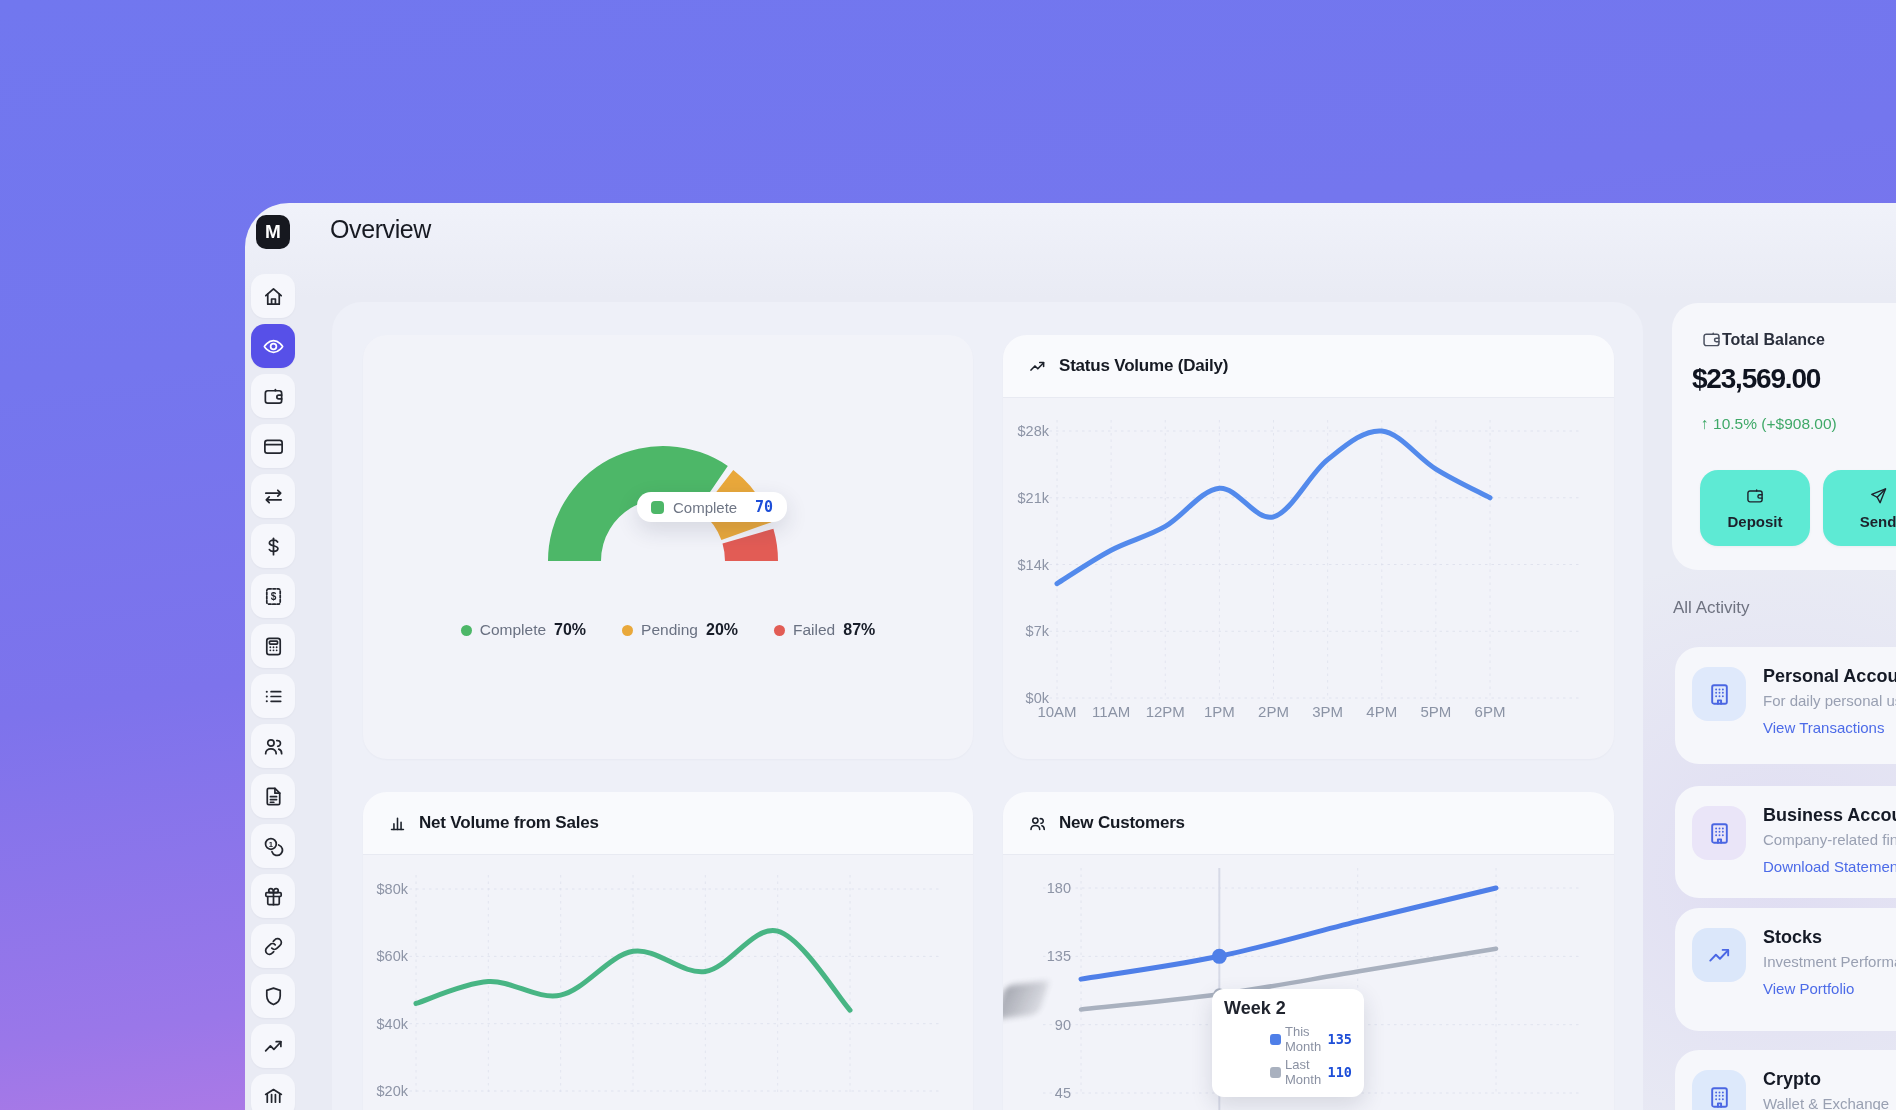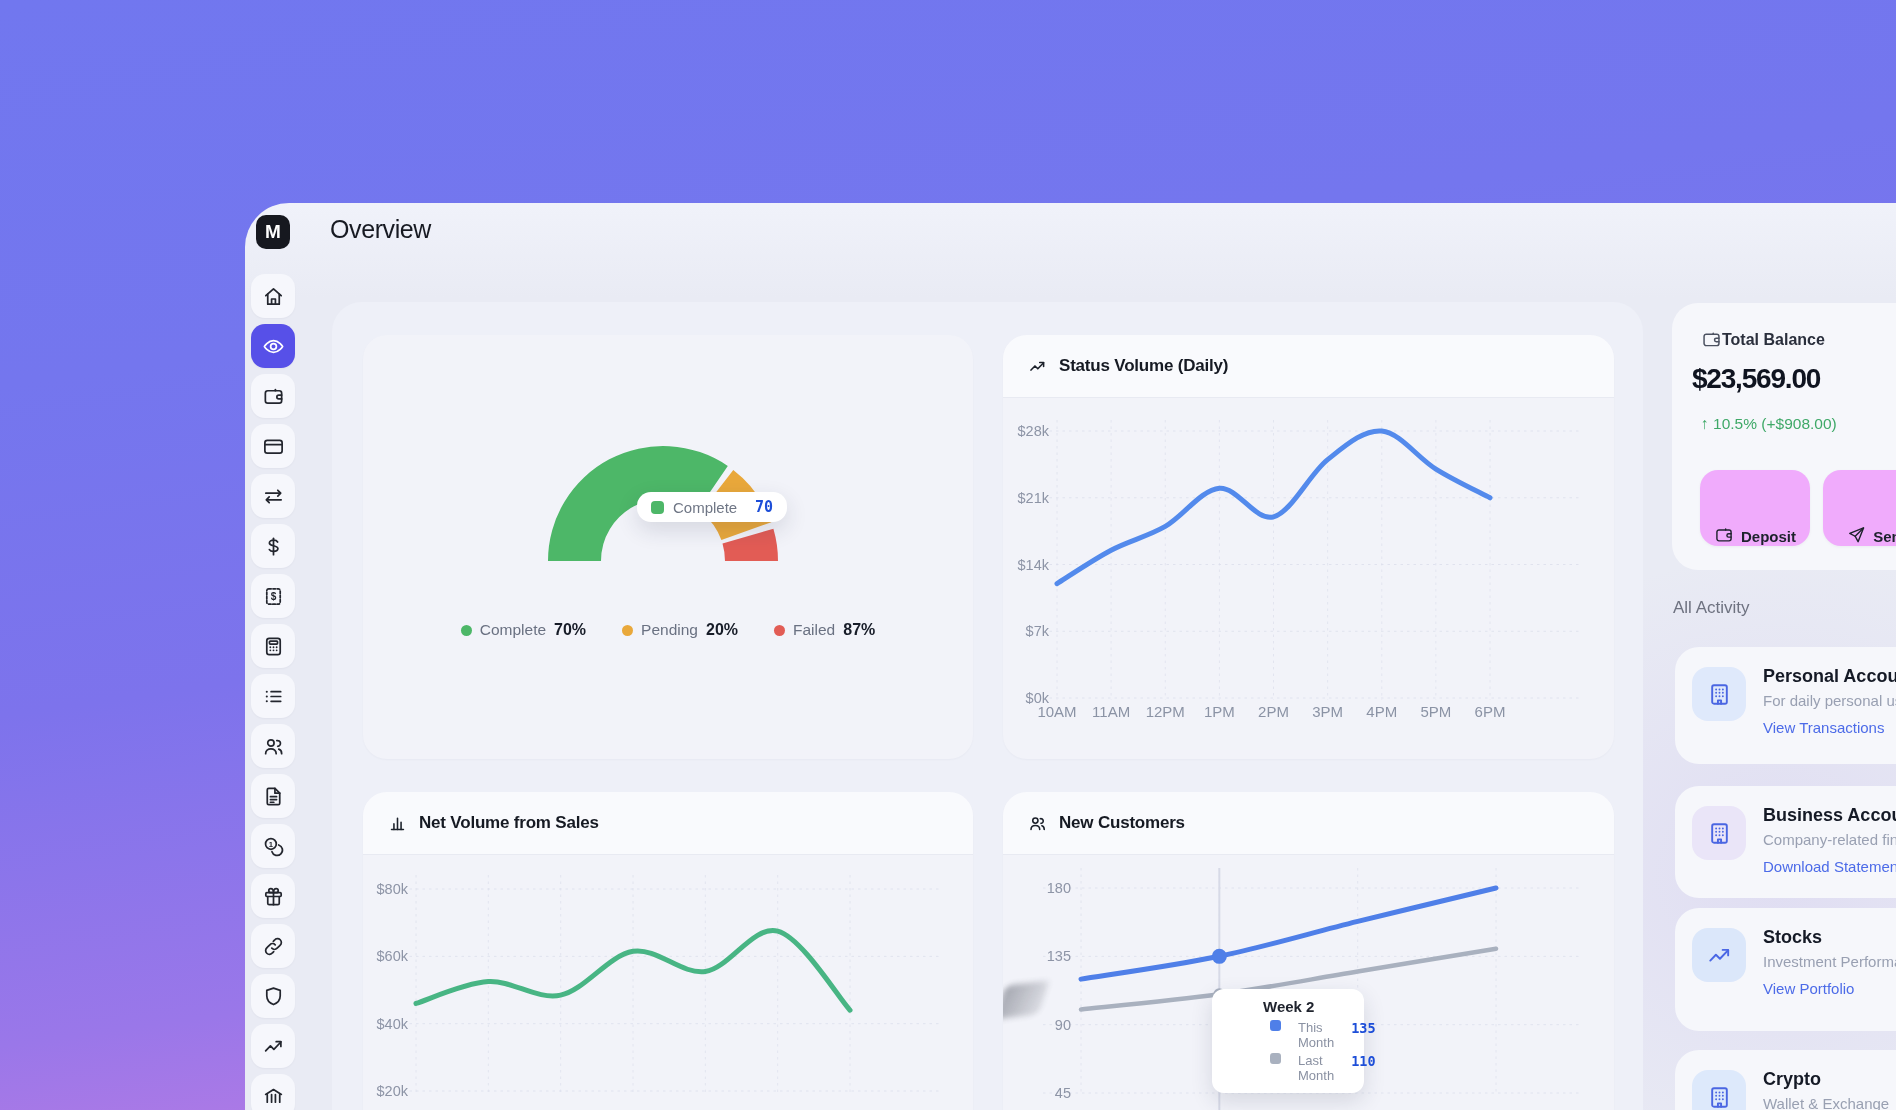--- a/index.html
+++ b/index.html
@@ -47,39 +47,39 @@
   .mono{font-family:"DejaVu Sans Mono",monospace;font-weight:700;color:#1d4ed8;}
   .tip-ps .mono{margin-left:auto;font-size:15px;}
   
   .legend{position:absolute;left:0;top:286px;width:100%;display:flex;justify-content:center;gap:36px;}
   .lg-item{display:flex;align-items:center;gap:8px;}
   .lg-dot{width:11px;height:11px;border-radius:50%;}
   .lg-label{font-size:15.5px;color:#6a7182;}
   .lg-val{font-size:16px;font-weight:700;color:#171c28;}
   
   .tip-nc{left:209px;top:134px;width:128px;padding:9px 12px 10px;border-radius:12px;}
-  .tip-nc .t{font-size:15px;font-weight:700;color:#20242e;margin-bottom:5px;margin-left:39px;}
-  .tip-nc .row{display:flex;gap:17px;margin-top:3px;padding-left:46px;}
+  .tip-nc .t{font-size:18px;font-weight:700;color:#20242e;margin-bottom:5px;}
+  .tip-nc .row{display:flex;align-items:center;gap:4px;margin-top:3px;padding-left:46px;}
   .tip-nc .sq{width:11px;height:11px;border-radius:3px;flex:none;}
   .tip-nc .lb{font-size:13px;color:#8a91a2;}
   .tip-nc .mono{margin-left:auto;font-size:13.5px;}
   .smudge{position:absolute;left:-2px;top:128px;width:42px;height:34px;border-radius:6px;
     background:linear-gradient(100deg,rgba(52,57,70,.55),rgba(52,57,70,.15));
     filter:blur(3px);transform:skewX(-24deg) rotate(-7deg);opacity:.75;}
   
   .tb-card{position:absolute;left:1427px;top:100px;width:252px;height:267px;border-radius:26px;background:#f6f7fb;}
   .tb-row{position:absolute;left:29px;top:26px;display:flex;align-items:center;color:#4b5160;}
   .tb-row svg{width:21px;height:21px;}
   .tb-label{font-size:16px;font-weight:600;color:#2a2f3c;}
   .tb-amount{position:absolute;left:20px;top:60px;font-size:28px;font-weight:800;color:#0f1420;
     letter-spacing:-1.2px;white-space:nowrap;}
   .tb-change{position:absolute;left:29px;top:112px;font-size:15.5px;font-weight:500;color:#3fa968;white-space:nowrap;}
   .tb-actions{position:absolute;left:28px;top:167px;display:flex;gap:13px;}
-  .act-btn{width:110px;height:76px;border-radius:18px;background:#f0abfc;display:flex;flex-direction:row;
-    align-items:flex-end;justify-content:center;gap:7px;color:#1d222c;box-shadow:0 1px 3px rgba(30,35,60,.05);border:0;}
+  .act-btn{width:110px;height:76px;border-radius:18px;background:#5eead4;display:flex;flex-direction:column;
+    align-items:center;justify-content:center;gap:7px;color:#1d222c;box-shadow:0 1px 3px rgba(30,35,60,.05);border:0;}
   .act-btn svg{width:20px;height:20px;}
   .act-btn .al{font-size:15px;font-weight:600;}
   .aa-head{position:absolute;left:1428px;top:395px;font-size:17px;font-weight:500;color:#6e7280;}
   .aa-card{position:absolute;left:1430px;width:252px;border-radius:24px;background:#f6f7fb;}
   .tile{position:absolute;left:17px;top:20px;width:54px;height:54px;border-radius:16px;
     display:flex;align-items:center;justify-content:center;}
   .tile svg{width:27px;height:27px;}
   .aa-title{position:absolute;left:88px;top:19px;font-size:18px;font-weight:700;color:#151a26;white-space:nowrap;}
   .aa-sub{position:absolute;left:88px;top:45px;font-size:15px;color:#99a0b2;white-space:nowrap;}
   .aa-link{position:absolute;left:88px;top:72px;font-size:15px;font-weight:500;color:#4c6be8;white-space:nowrap;}

